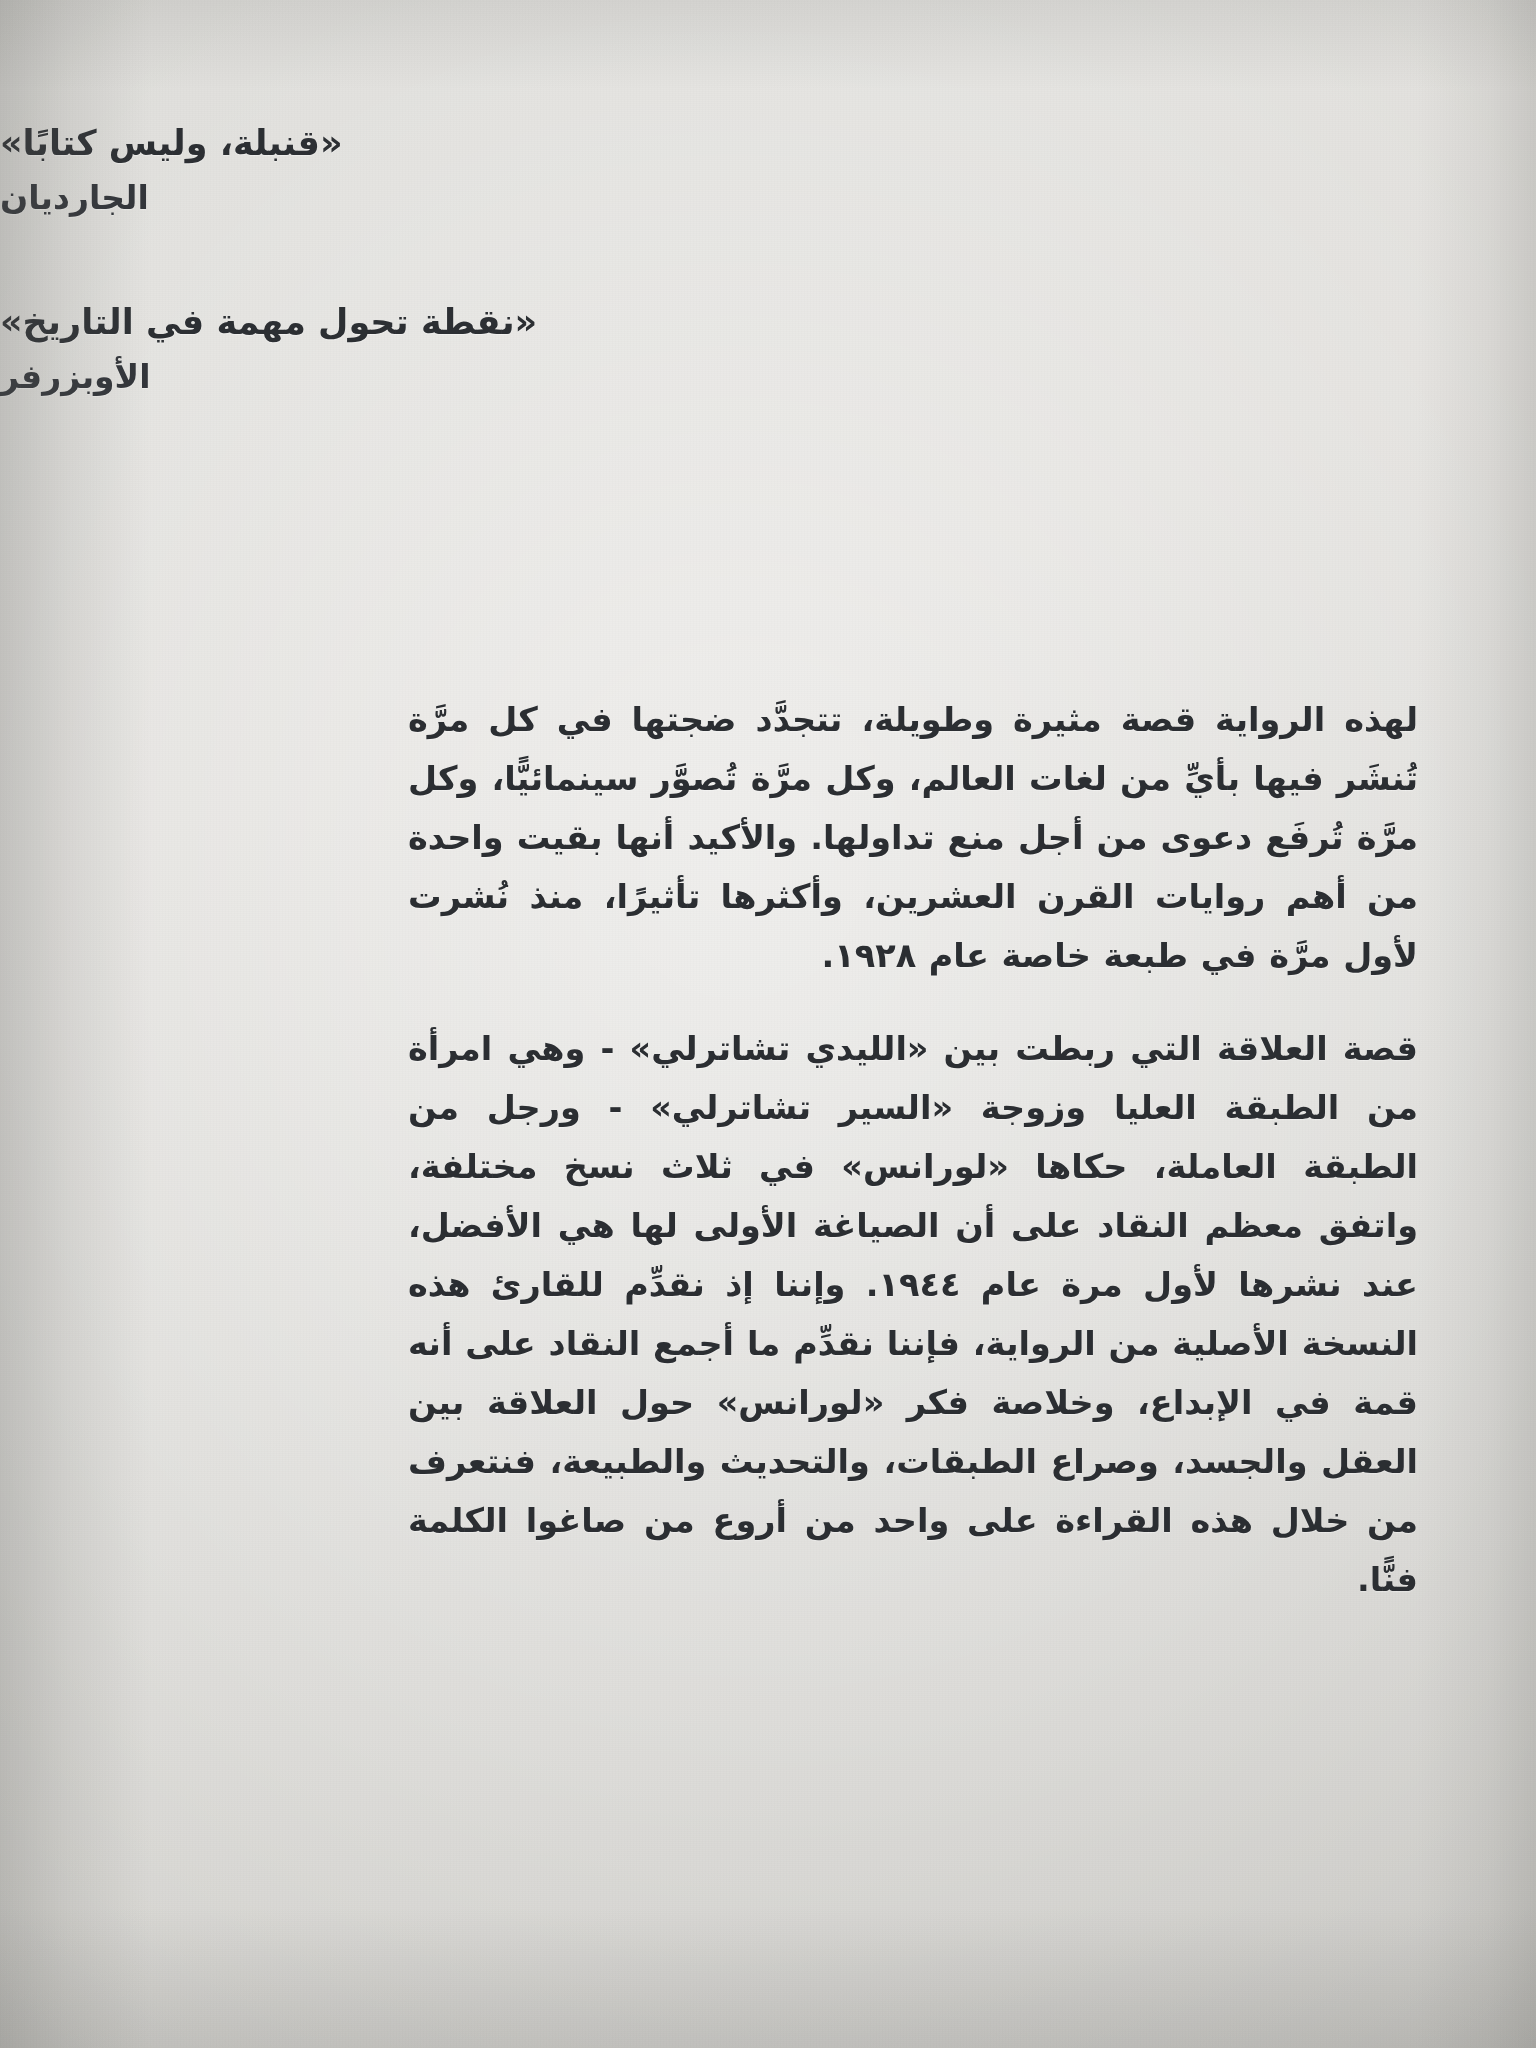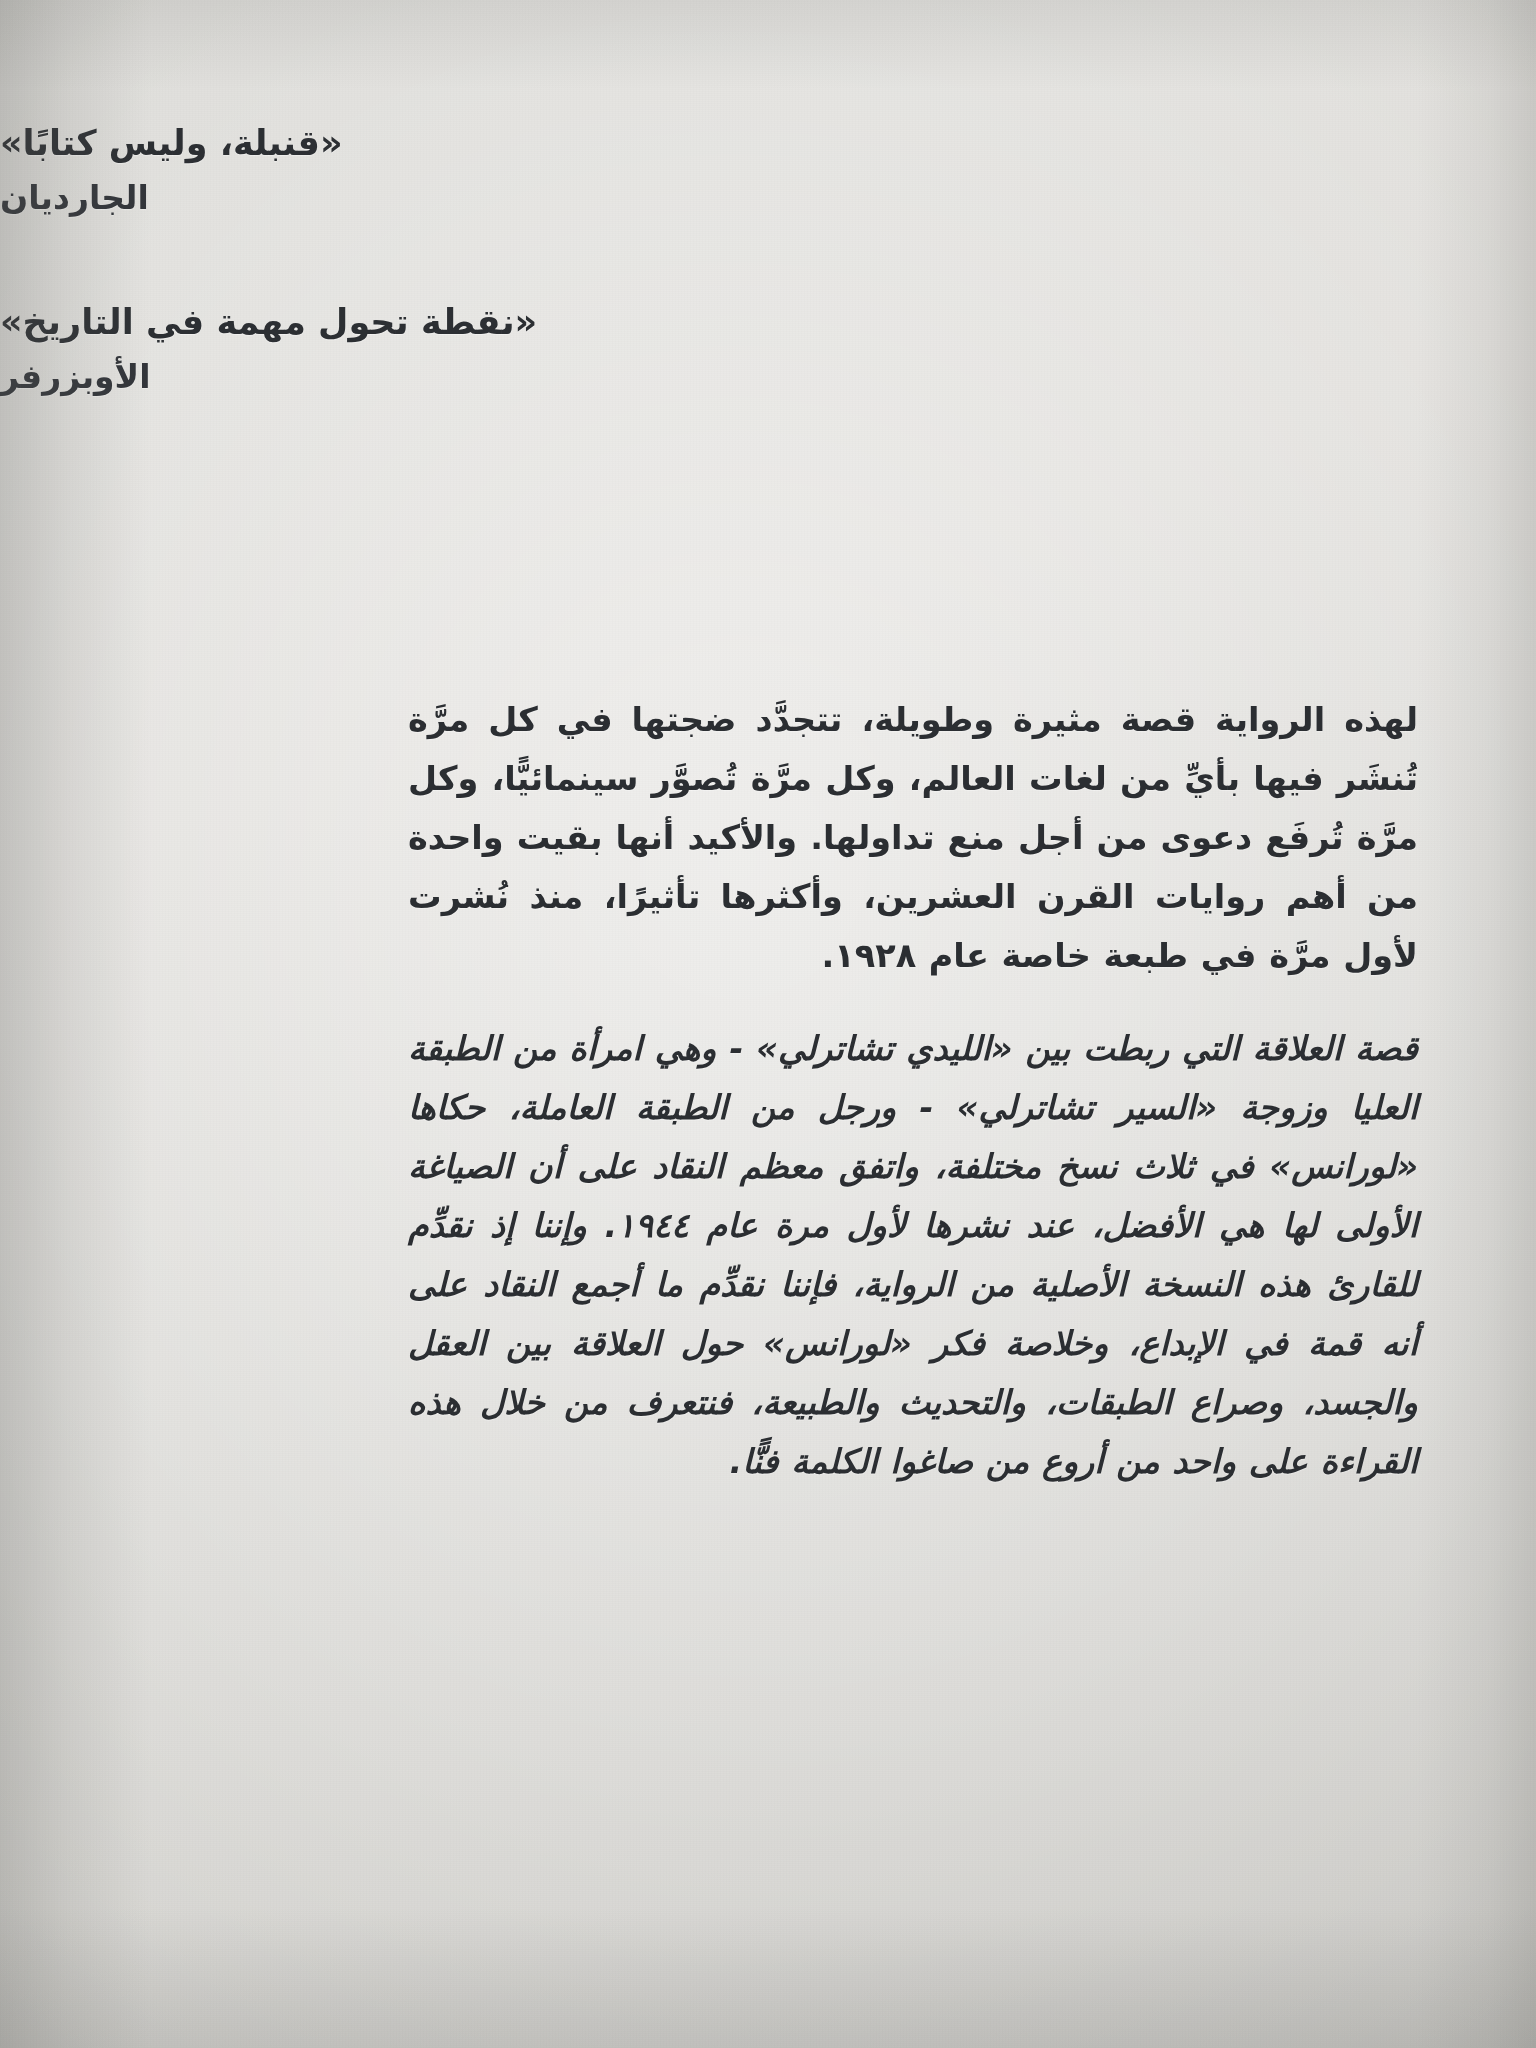--- a/index.html
+++ b/index.html
@@ -131,21 +131,21 @@
     line-height: 59px;
     color: #2b2e32;
     text-align: justify;
     text-align-last: right;
     margin: 0 0 34px 0;
     letter-spacing: 0px;
     word-spacing: 1px;
     text-shadow: 0 1px 1.2px rgba(255,255,255,0.40);
   }
 
-  .para:last-child { margin-bottom: 0; font-style: italic; }
+  .para:last-child { margin-bottom: 0; }
 
   
   .focus-soft { filter: blur(0.15px); }
 </style>
 </head>
 <body>
 
 <div class="photo">
 
   <div class="page-content focus-soft">

